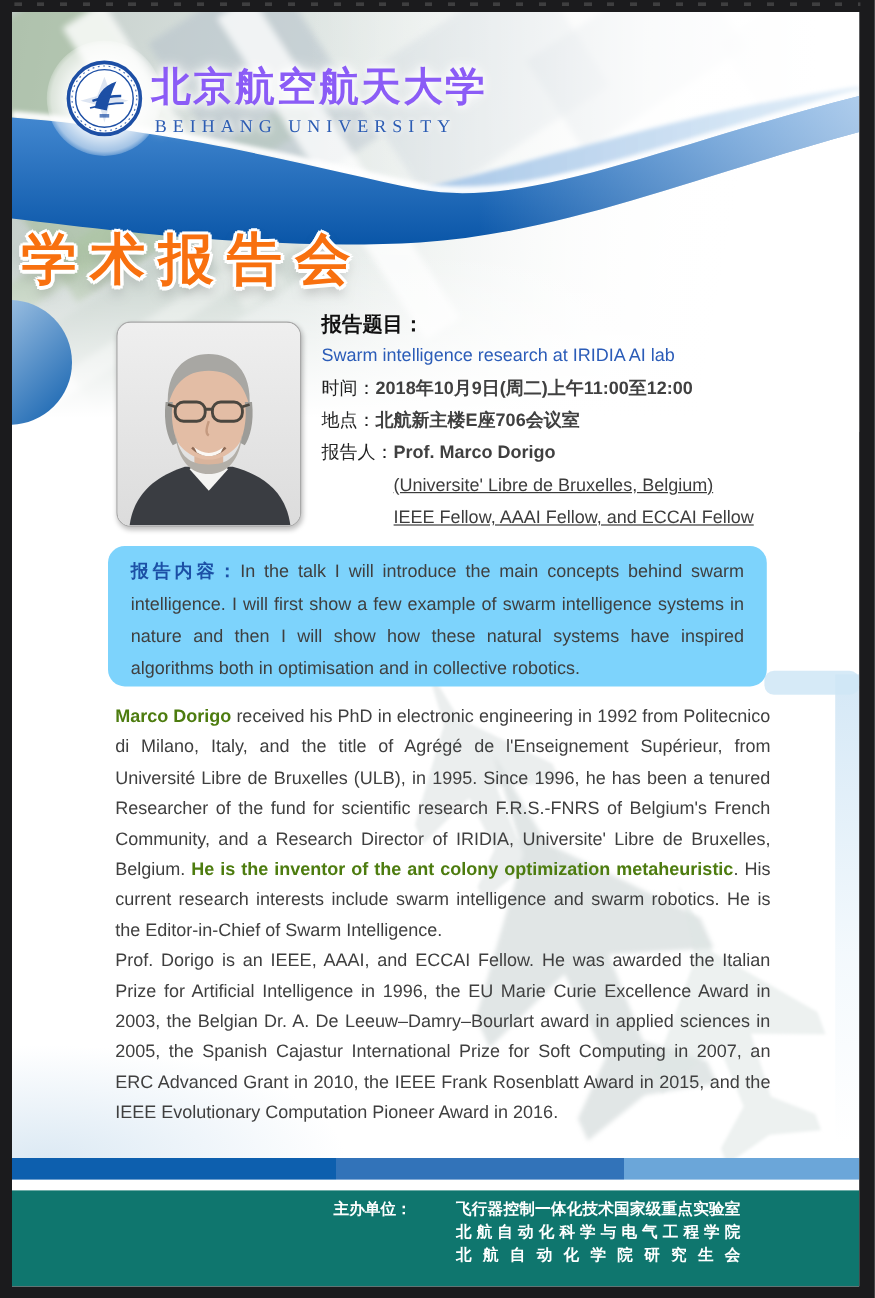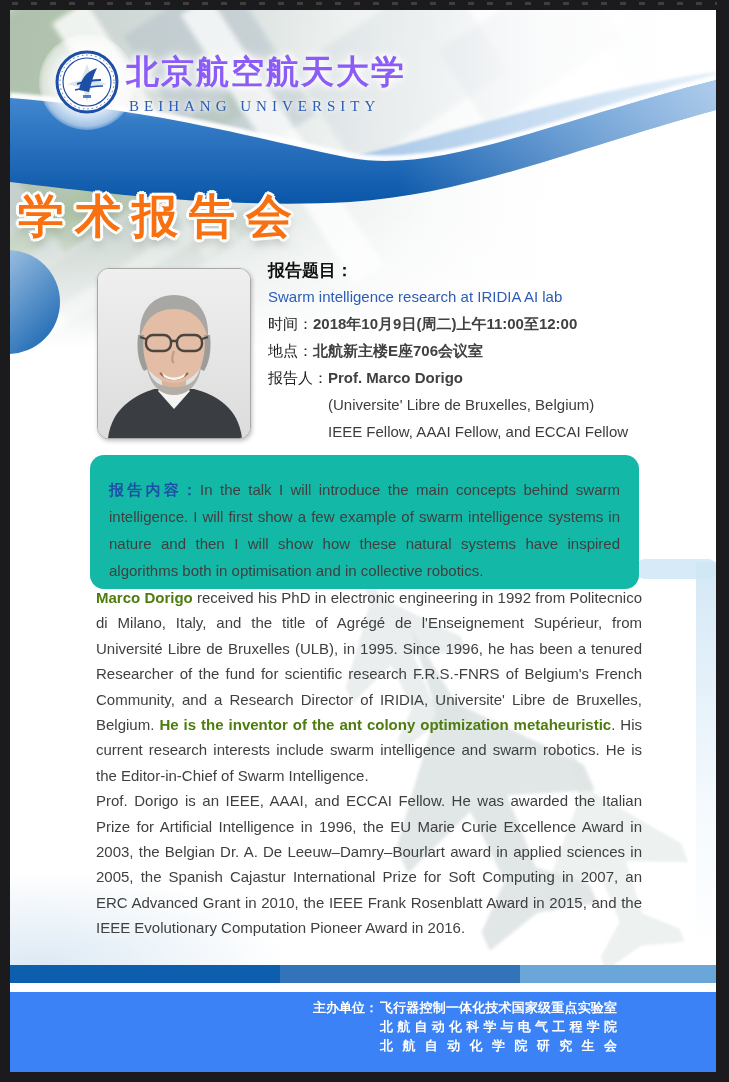--- a/index.html
+++ b/index.html
@@ -62,26 +62,26 @@
     border-radius:12px;border:1px solid #a8a8a8;overflow:hidden;
     box-shadow:1px 2px 4px rgba(0,0,0,.25);background:#e9e9e9;
   }
   
   .details{position:absolute;left:258px;top:249px;width:400px;z-index:5;color:#222;}
   .details .topic-label{font-size:17px;font-weight:800;color:#111;line-height:24px;}
   .details .dline{font-size:15px;line-height:27px;}
   .details .topic{color:#2b5cb8;}
   .details .lbl{color:#222;font-weight:500;}
   .details .val{color:#404040;font-weight:700;}
-  .details .indent{margin-left:60px;color:#3c3c3c;}
+  .details .indent{margin-left:60px;color:#3c3c3c;text-decoration:underline;}
   
   .abstract{
-    position:absolute;left:80px;top:445px;width:549px;height:134px;z-index:5;
-    background:#14b8a6;border-radius:14px;box-sizing:border-box;
-    padding:21px 19px 0 19px;
+    position:absolute;left:80px;top:445px;width:549px;height:117px;z-index:5;
+    background:#7dd3fc;border-radius:14px;box-sizing:border-box;
+    padding:8px 19px 0 19px;
     font-size:15px;line-height:27px;color:#3f3f3f;text-align:justify;
   }
   .abstract .lab{color:#1c50a6;font-weight:800;}
   
   .bio{
     position:absolute;left:86px;top:575px;width:546px;z-index:5;
     font-size:15px;line-height:25.4px;color:#3f3f3f;text-align:justify;
   }
   .bio b{color:#4d7c0f;}
   .bio p{margin:0;}
@@ -92,29 +92,29 @@
   .blue-chip{position:absolute;left:627px;top:549px;width:79px;height:20px;border-radius:8px;
     background:#cfe6f6;opacity:.85;z-index:1;}
   .corner-tint{position:absolute;left:0;top:860px;width:280px;height:95px;z-index:0;
     background:radial-gradient(ellipse at 10% 100%,rgba(186,212,233,.5),rgba(255,255,255,0) 70%);}
   
   .stripe{position:absolute;left:0;top:955px;height:18px;z-index:6;}
   .stripe.s1{width:270px;background:#0d5fae;}
   .stripe.s2{left:270px;width:240px;background:#3273b9;}
   .stripe.s3{left:510px;width:196px;background:#6ba6d9;}
   .footer{
-    position:absolute;left:0;top:982px;width:706px;height:80px;background:#3b82f6;z-index:6;
+    position:absolute;left:0;top:982px;width:706px;height:80px;background:#0f766e;z-index:6;
   }
   .footer-text{
     position:absolute;top:6px;right:99px;display:flex;flex-direction:column;
     color:#fff;font-size:13px;font-weight:700;line-height:19px;
   }
   .footer-row{display:flex;justify-content:flex-end;}
   .footer-label{margin-right:2px;letter-spacing:0;}
-  .host-line{width:237px;text-align:justify;text-align-last:justify;}
+  .host-line{width:237px;text-align:justify;text-align-last:justify;margin-left:35px;}
 </style>
 </head>
 <body>
 
 <div class="frame-ticks"></div>
 
 <div class="poster">
 
   <div class="campus">
     <div class="base"></div>

